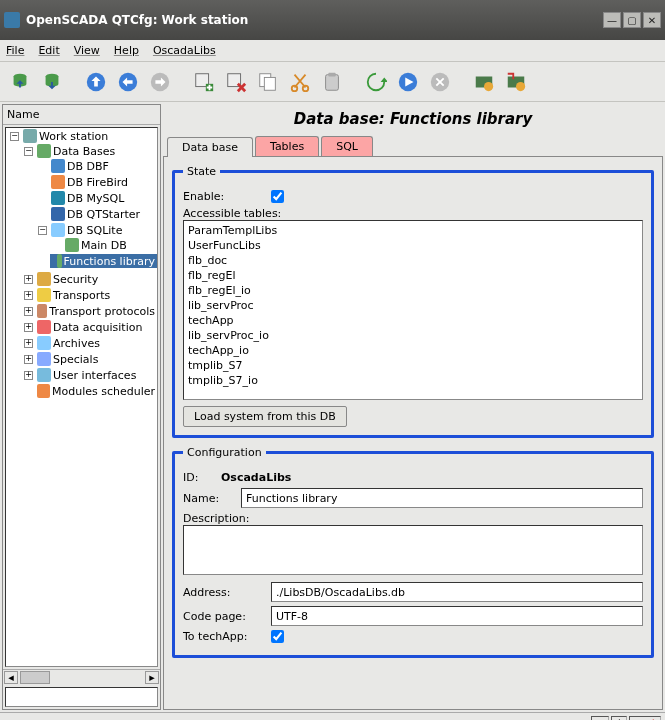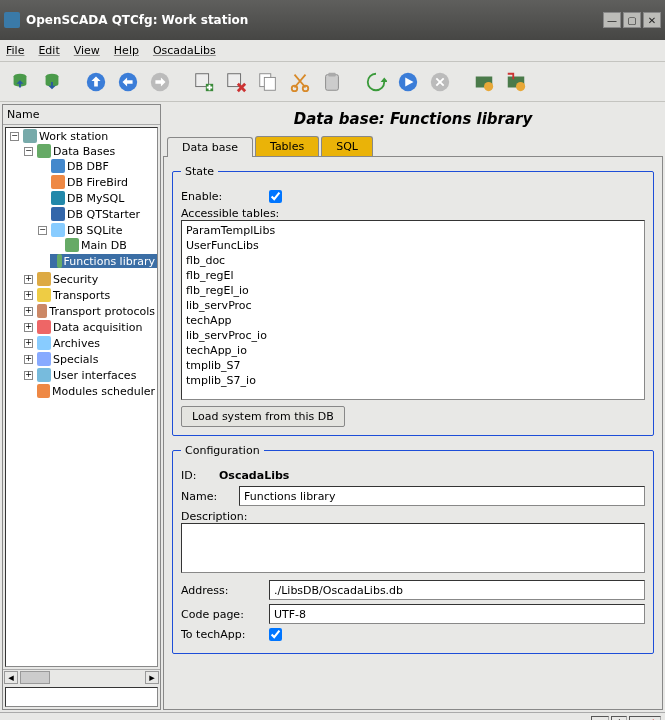--- a/index.html
+++ b/index.html
@@ -33,26 +33,26 @@
 .tree .sel { background: #3b6ea5; color: #fff; }
 .lp-scroll { height: 16px; border-top: 1px solid #aaa; display: flex; }
 .lp-scroll .thumb { width: 30px; background: #ccc; border: 1px solid #999; margin: 1px; }
 .bottominput { margin: 2px; height: 20px; }
 .bottominput input { width: 100%; height: 100%; border: 1px inset #888; background: #fff; padding: 0 4px; }
 
 .rightpanel { flex: 1; margin: 2px 2px 2px 0; display: flex; flex-direction: column; }
 .page-title { text-align: center; font-style: italic; font-weight: bold; font-size: 15px; padding: 6px 0 8px; }
 
 .tabs { display: flex; padding-left: 4px; }
-.tab { padding: 3px 14px; border: 1px solid #888; border-bottom: none; background: #eab308; margin-right: 2px; border-radius: 3px 3px 0 0; }
+.tab { padding: 3px 14px; border: 1px solid #888; border-bottom: none; background: #fca5a5; margin-right: 2px; border-radius: 3px 3px 0 0; }
 .tab.active { background: #e8e8e6; position: relative; top: 1px; }
 
 .tabbody { flex: 1; border: 1px solid #888; background: #e8e8e6; padding: 8px; overflow: auto; }
 
-fieldset { border: 1px solid #1d4ed8; border-radius: 2px; padding: 8px; margin-bottom: 8px; }
+fieldset { border: 3px solid #1d4ed8; border-radius: 2px; padding: 8px; margin-bottom: 8px; }
 legend { padding: 0 4px; }
 
 .field { display: flex; align-items: center; margin: 4px 0; gap: 18px; }
 .field > label { min-width: 70px; }
 .field input[type=text] { flex: 1; border: 1px inset #888; background: #fff; padding: 2px 4px; height: 20px; }
 .listbox { width: 100%; height: 180px; border: 1px inset #888; background: #fff; overflow-y: scroll; padding: 2px; }
 .listbox div { padding: 1px 2px; }
 .btn { border: 1px solid #888; background: #e4e4e0; padding: 3px 10px; border-radius: 2px; }
 textarea { width: 100%; height: 50px; border: 1px inset #888; background: #fff; resize: none; }
 

